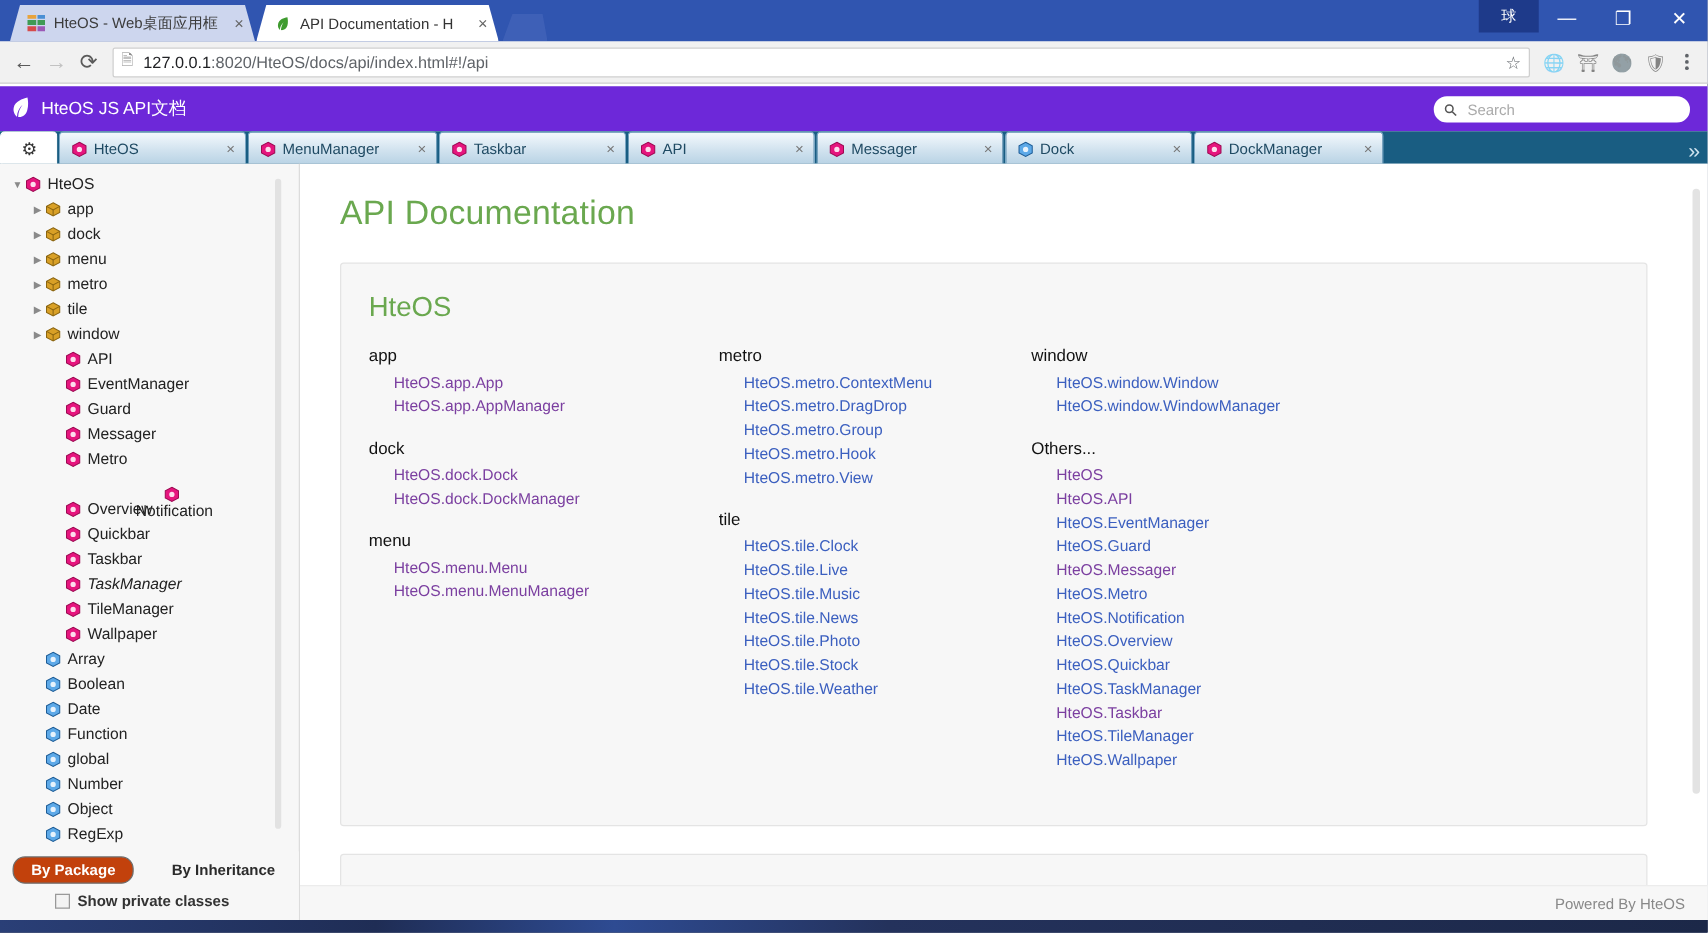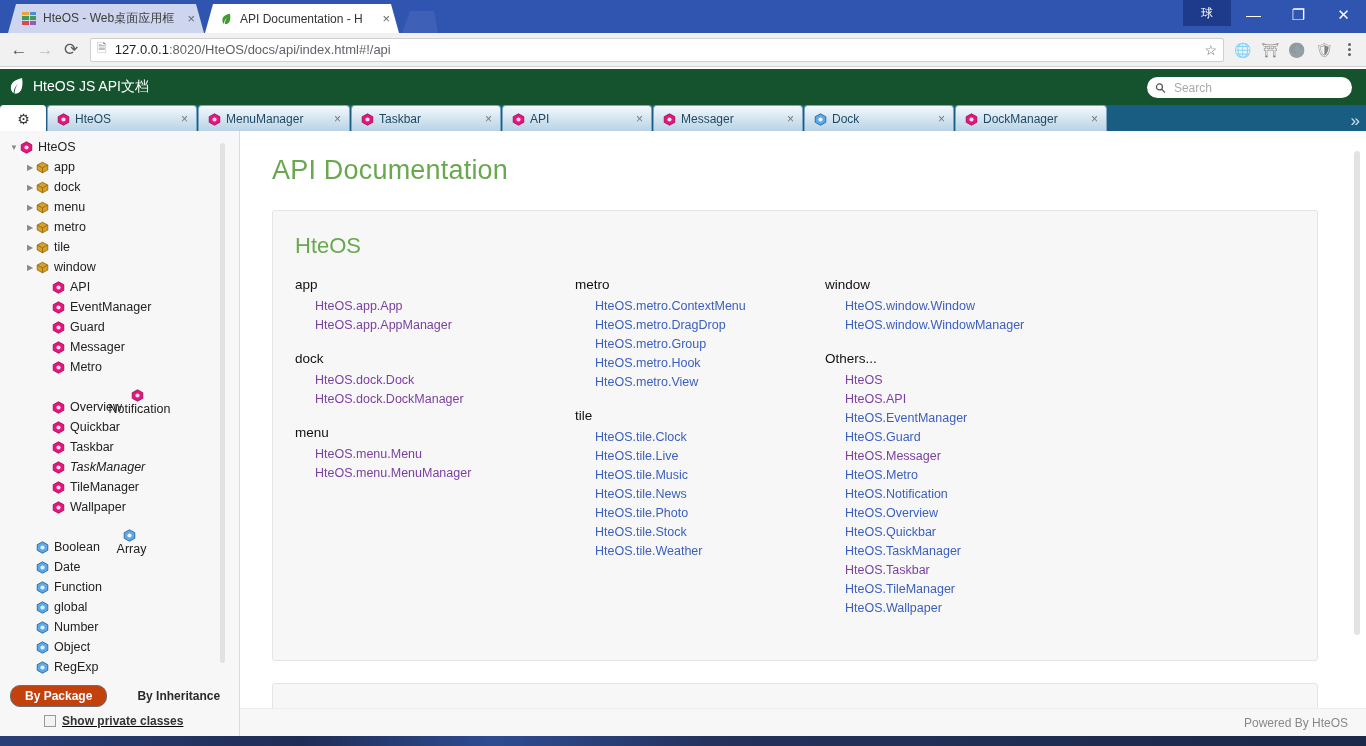--- a/index.html
+++ b/index.html
@@ -70,21 +70,21 @@
   .url-dim { color:#5f6368; }
   .star { margin-left:auto; color:#5f6368; font-size:14px; }
   .ext { width:27px; height:26px; display:flex; align-items:center; justify-content:center;
     opacity:.45; font-size:14px; }
   .menu-dots { width:22px; display:flex; flex-direction:column; align-items:center; gap:2px; }
   .menu-dots i { width:3px; height:3px; background:#5f6368; border-radius:50%; display:block; }
 
   
   #page { position:absolute; left:0; top:69px; width:1366px; height:667px; background:#fff; }
 
-  .apphdr { height:36px; background:#14532d; position:relative; }
+  .apphdr { height:36px; background:#6d28d9; position:relative; }
   .apphdr .brand { position:absolute; left:8px; top:0; height:36px; display:flex; align-items:center;
     color:#fff; font-size:14px; }
   .apphdr .brand .logo { width:18px; height:20px; margin-right:7px; }
   .searchbox {
     position:absolute; right:14px; top:8px; width:205px; height:21px;
     background:#fff; border-radius:11px; display:flex; align-items:center; padding:0 8px;
   }
   .searchbox .mag { margin-right:6px; }
   .searchbox input { border:0; outline:0; font-size:12px; color:#555; width:100%;
     font-family:"Liberation Sans", sans-serif; background:transparent; }
@@ -115,21 +115,21 @@
   .trow { height:20px; display:flex; align-items:center; font-size:12.5px; color:#222; white-space:nowrap; }
   .tw { display:inline-block; width:12px; text-align:center; color:#8a8a8a; font-size:8px; flex:0 0 12px; }
   .tico { width:13px; height:13px; margin-right:5px; flex:0 0 13px; }
   .sb-scroll { position:absolute; right:14px; top:12px; width:5px; height:520px;
     background:#e2e2e2; border-radius:3px; }
   .sb-bottom { padding:4px 0 8px 0; background:#f7f7f7; position:relative; z-index:5; }
   .segrow { display:flex; align-items:center; padding-left:10px; gap:16px; }
   .seg { font-size:12px; font-weight:bold; padding:3px 14px; border-radius:10px; }
   .seg.on { background:#c2410c; color:#fff; border:1px solid #6f6f6f; }
   .seg.off { color:#2b2b2b; }
-  .privrow { display:flex; align-items:center; gap:6px; padding-left:44px; margin-top:7px;text-decoration:underline; }
+  .privrow { display:flex; align-items:center; gap:6px; padding-left:44px; margin-top:7px; }
   .privrow .cb { width:12px; height:12px; border:1px solid #999; background:#f3f3f3; display:inline-block; }
   .privrow span { font-size:12px; font-weight:bold; color:#333; }
 
   
   .main { flex:1; position:relative; background:#fff; overflow:hidden; }
   .main-inner { padding:24px 48px 0 32px; }
   h1.doc-title { font-size:27px; color:#6aa84f; font-weight:normal; margin:0 0 24px 0; letter-spacing:.2px; }
   .panel { border:1px solid #e4e4e4; background:#f7f7f7; border-radius:3px;
     padding:18px 22px 26px 22px; margin-bottom:22px; }
   h2.panel-title { font-size:22px; color:#6aa84f; font-weight:normal; margin:4px 0 18px 0; }
@@ -455,21 +455,21 @@
             <span>TileManager</span>
           </div>
           <div class="trow" style="padding-left: 32px;">
             <span class="tw"></span>
             <span class="tico"><svg width="13" height="13" viewBox="0 0 16 16">
                 <polygon points="8,1 14.5,4.5 14.5,11.5 8,15 1.5,11.5 1.5,4.5" fill="#e6157e" stroke="#9c0a52" stroke-width="1"></polygon>
                 <circle cx="8" cy="8" r="2.6" fill="#fff" opacity=".85"></circle>
               </svg></span>
             <span>Wallpaper</span>
           </div>
-          <div class="trow" style="padding-left: 16px; flex-direction: column;">
+          <div class="trow" style="padding-left: 16px;">
             <span class="tw"></span>
             <span class="tico"><svg width="13" height="13" viewBox="0 0 16 16">
                 <polygon points="8,1 14.5,4.5 14.5,11.5 8,15 1.5,11.5 1.5,4.5" fill="#5da9e8" stroke="#1d5c96" stroke-width="1"></polygon>
                 <circle cx="8" cy="8" r="2.6" fill="#fff" opacity=".85"></circle>
               </svg></span>
             <span>Array</span>
           </div>
           <div class="trow" style="padding-left: 16px;">
             <span class="tw"></span>
             <span class="tico"><svg width="13" height="13" viewBox="0 0 16 16">

